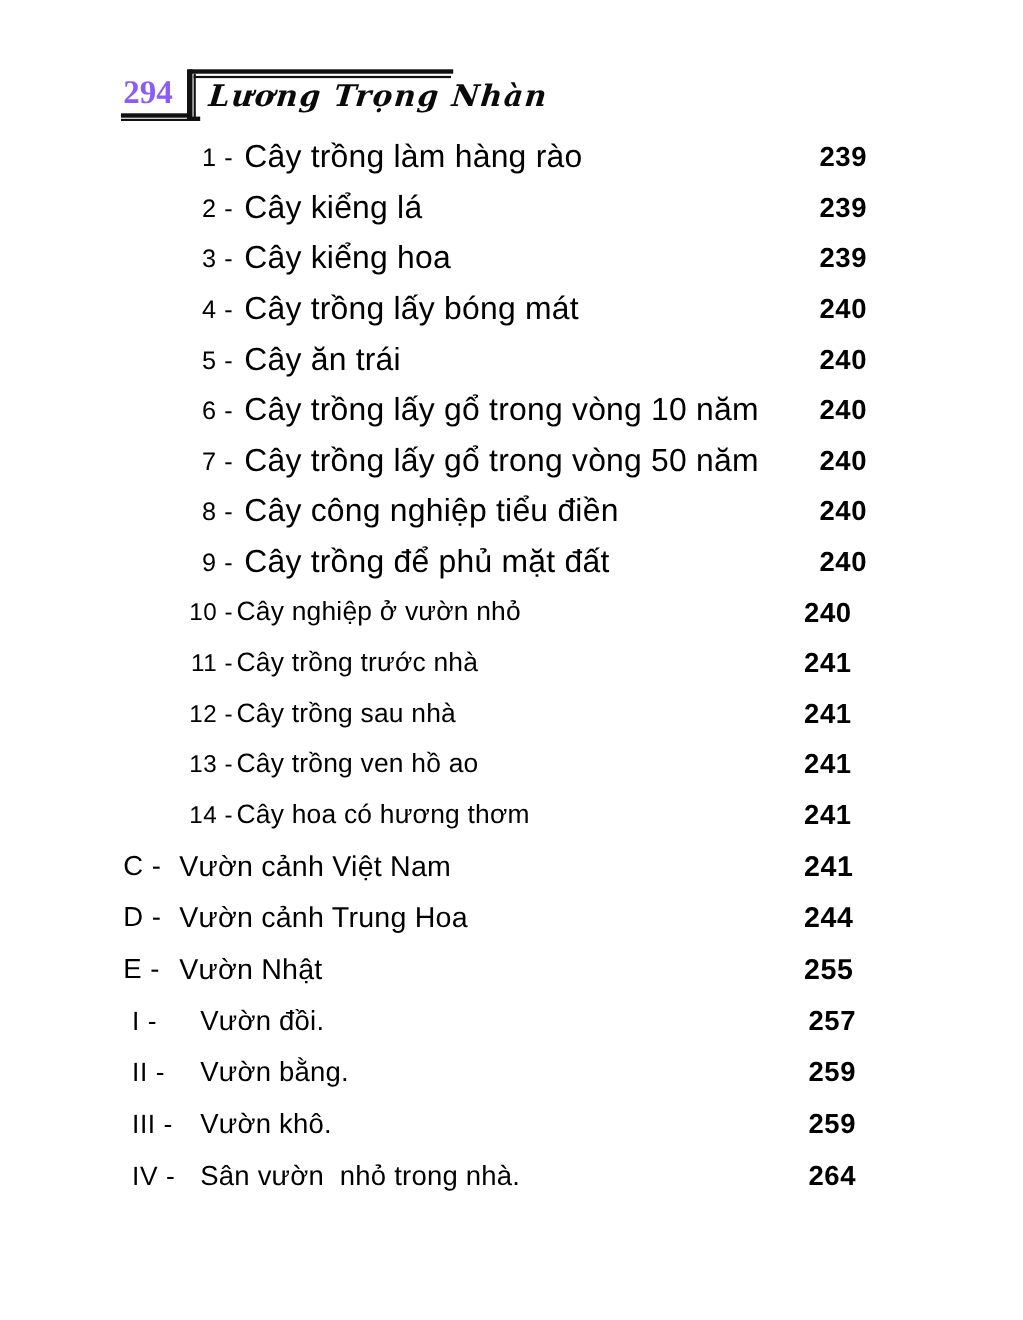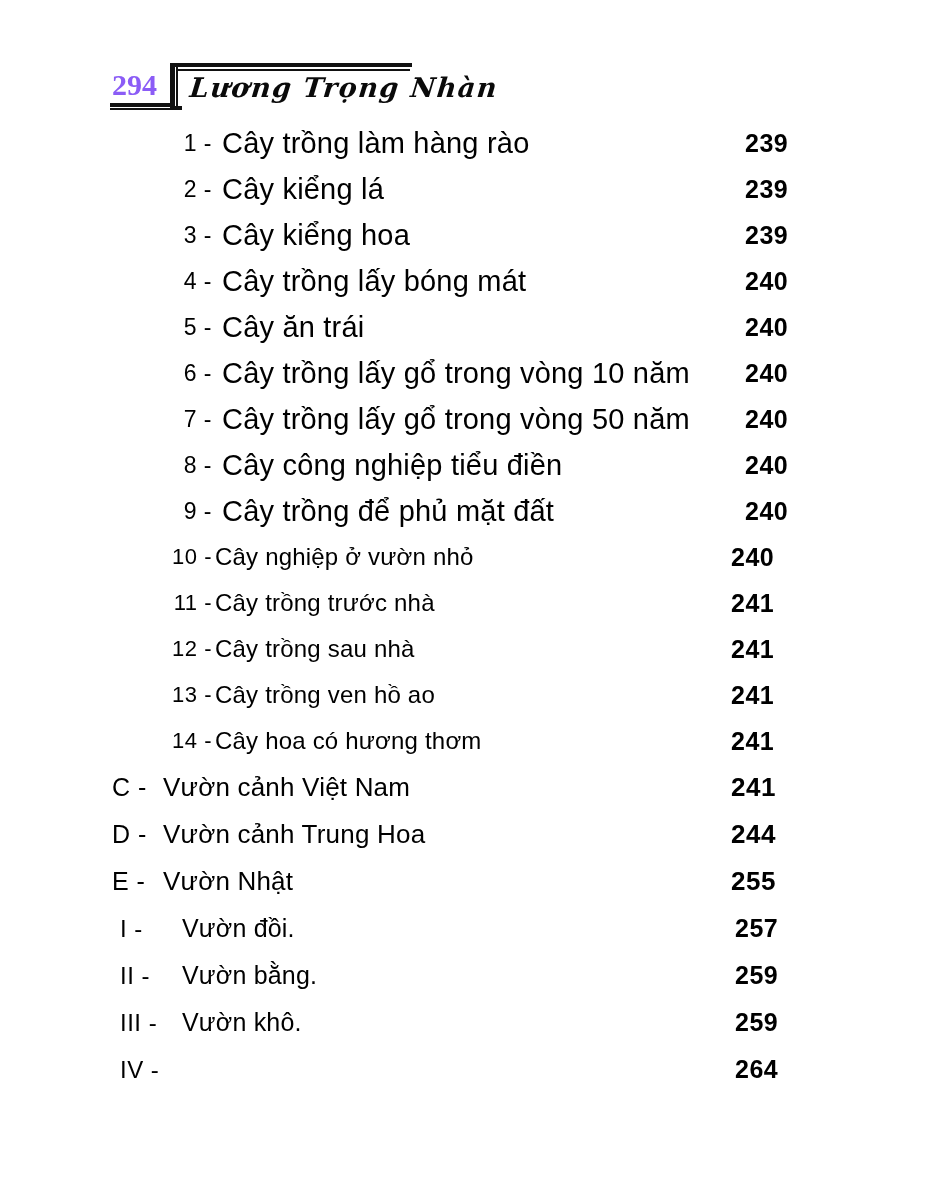--- a/index.html
+++ b/index.html
@@ -290,17 +290,18 @@
         <span class="label">Vườn bằng.</span>
         <span class="pageno">259</span>
       </div>
       <div class="row lvl-roman">
         <span class="marker">III -</span>
         <span class="label">Vườn khô.</span>
         <span class="pageno">259</span>
       </div>
       <div class="row lvl-roman">
         <span class="marker">IV -</span>
+        <span class="label">Sân vườn  nhỏ trong nhà.</span>
         <span class="pageno">264</span>
       </div>
     </div>
 
 </div>
 
 </body></html>

